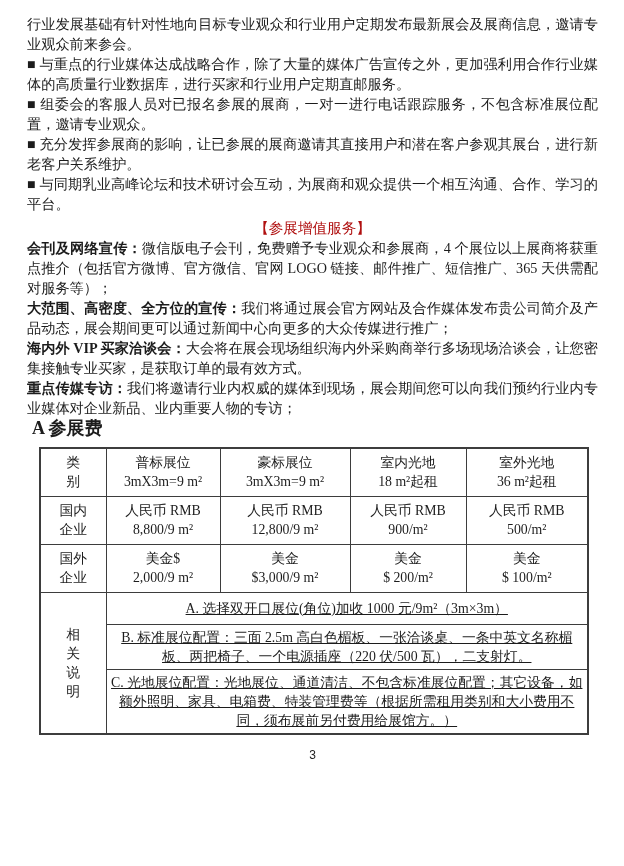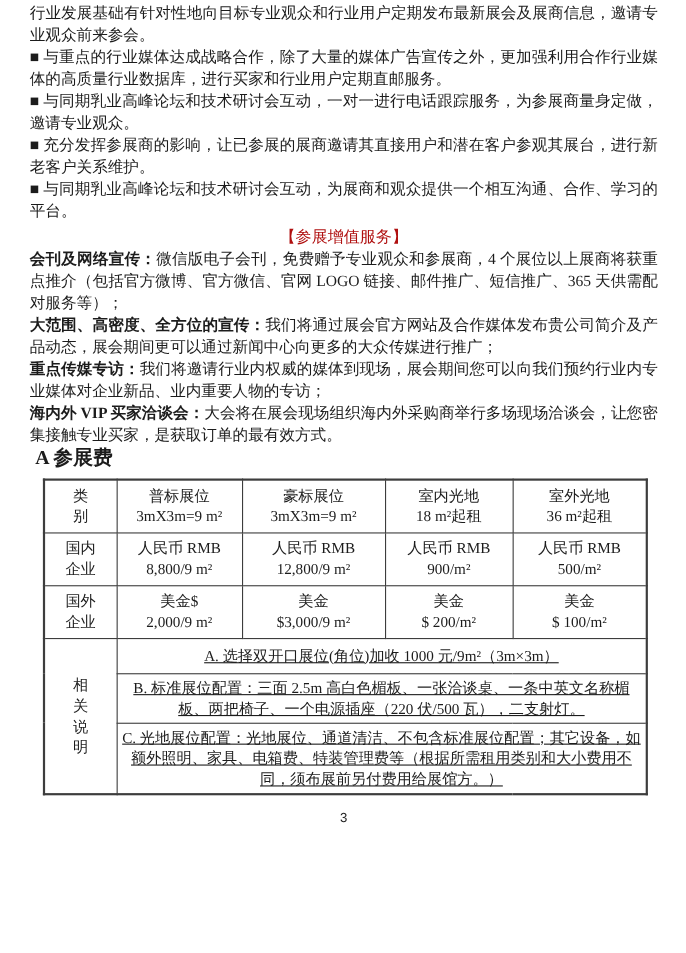--- a/index.html
+++ b/index.html
@@ -3,21 +3,21 @@
 <meta charset="utf-8">
 <style>
   html,body { margin:0; padding:0; }
   body {
     width:624px; height:866px;
     background:#ffffff;
     font-family:"Liberation Serif","DejaVu Serif",serif;
     color:#1c1c1c;
     overflow:hidden;
   }
-  .content { padding:2px 26px 0 27px; }
+  .content { padding:14px 26px 0 27px; }
   .para {
     font-size:14.2px; line-height:20px;
     text-align:justify; margin:0;
   }
   .item-lead { font-weight:bold; }
   .heading-red {
     font-size:14.6px; line-height:20px; margin:4px 0 0 0;
     text-align:center; font-weight:normal;
   }
   .subhead {
@@ -56,30 +56,30 @@
     font-family:"Liberation Sans",sans-serif;
   }
 </style>
 </head>
 <body>
 
 <div class="content">
 
   <p class="para">行业发展基础有针对性地向目标专业观众和行业用户定期发布最新展会及展商信息，邀请专业观众前来参会。</p>
   <p class="para">■ 与重点的行业媒体达成战略合作，除了大量的媒体广告宣传之外，更加强利用合作行业媒体的高质量行业数据库，进行买家和行业用户定期直邮服务。</p>
-  <p class="para">■ 与同期乳业高峰论坛和技术研讨会互动，一对一进行电话跟踪服务，为参展商量身定做，邀请专业观众。</p>
+  <p class="para">■ 组委会的客服人员对已报名参展的展商，一对一进行电话跟踪服务，不包含标准展位配置，邀请专业观众。</p>
   <p class="para">■ 充分发挥参展商的影响，让已参展的展商邀请其直接用户和潜在客户参观其展台，进行新老客户关系维护。</p>
   <p class="para">■ 与同期乳业高峰论坛和技术研讨会互动，为展商和观众提供一个相互沟通、合作、学习的平台。</p>
 
   <p class="heading-red" style="color: rgb(176, 16, 16);">【参展增值服务】</p>
 
   <p class="para"><span class="item-lead">会刊及网络宣传：</span><span>微信版电子会刊，免费赠予专业观众和参展商，4 个展位以上展商将获重点推介（包括官方微博、官方微信、官网 LOGO 链接、邮件推广、短信推广、365 天供需配对服务等）；</span></p>
   <p class="para"><span class="item-lead">大范围、高密度、全方位的宣传：</span><span>我们将通过展会官方网站及合作媒体发布贵公司简介及产品动态，展会期间更可以通过新闻中心向更多的大众传媒进行推广；</span></p>
+  <p class="para"><span class="item-lead">海内外 VIP 买家洽谈会：</span><span>大会将在展会现场组织海内外采购商举行多场现场洽谈会，让您密集接触专业买家，是获取订单的最有效方式。</span></p>
   <p class="para"><span class="item-lead">重点传媒专访：</span><span>我们将邀请行业内权威的媒体到现场，展会期间您可以向我们预约行业内专业媒体对企业新品、业内重要人物的专访；</span></p>
-  <p class="para"><span class="item-lead">海内外 VIP 买家洽谈会：</span><span>大会将在展会现场组织海内外采购商举行多场现场洽谈会，让您密集接触专业买家，是获取订单的最有效方式。</span></p>
 
 
   <p class="subhead">A 参展费</p>
 
   <table class="fee">
     <colgroup>
       <col style="width:66px">
         <col style="width:114px">
         <col style="width:130px">
         <col style="width:116px">

